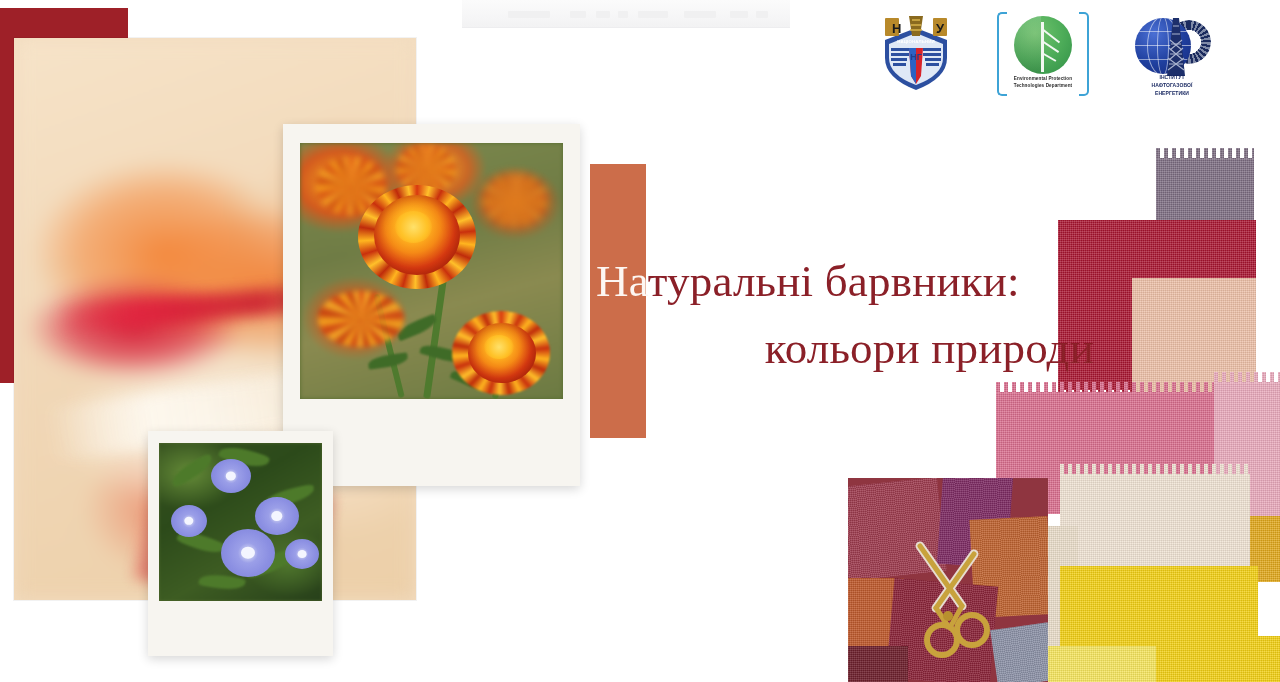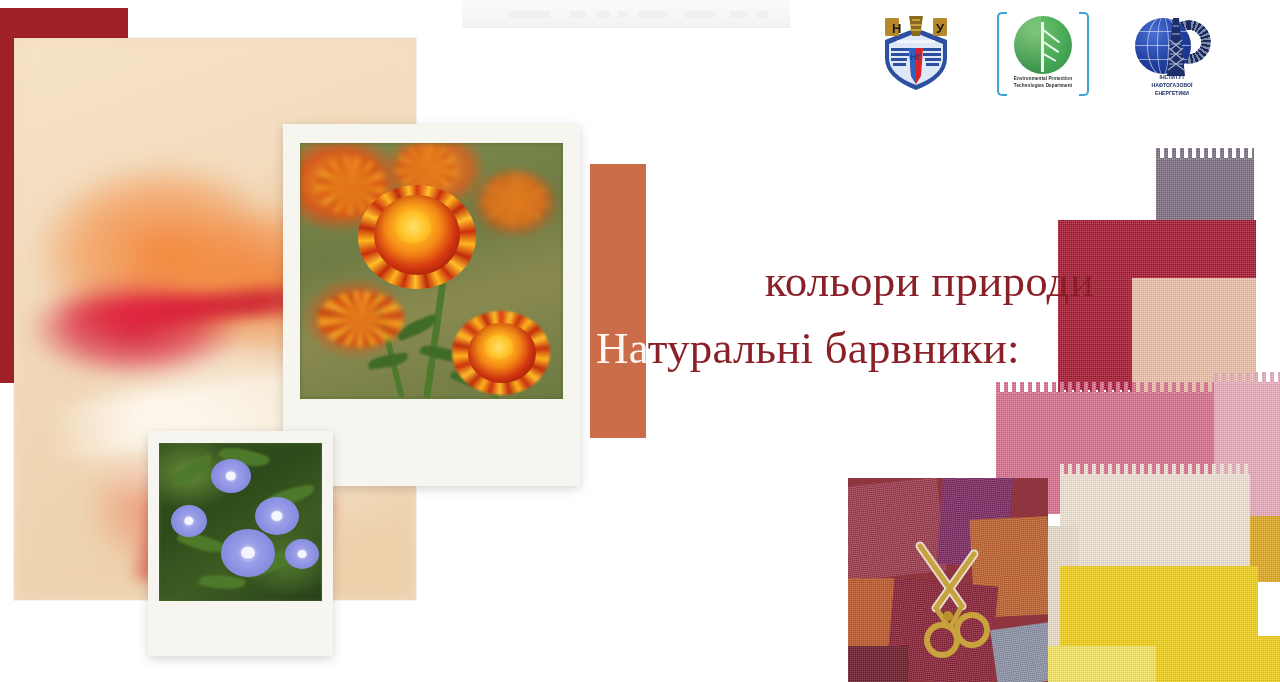--- a/index.html
+++ b/index.html
@@ -327,22 +327,22 @@
       <div class="pw-leaf" style="left:40px;top:132px;width:46px;height:14px;transform:rotate(10deg);"></div>
       <div class="pw-flower" style="left:52px;top:16px;width:40px;height:34px;"></div>
       <div class="pw-flower" style="left:12px;top:62px;width:36px;height:32px;"></div>
       <div class="pw-flower" style="left:96px;top:54px;width:44px;height:38px;"></div>
       <div class="pw-flower" style="left:62px;top:86px;width:54px;height:48px;"></div>
       <div class="pw-flower" style="left:126px;top:96px;width:34px;height:30px;"></div>
     </div>
   </div>
 
   <div class="title-wrap">
+    <span class="title-line title-line-1"><span class="clip-white">На</span><span>туральні барвники:</span></span>
     <span class="title-line title-line-2">кольори природи</span>
-    <span class="title-line title-line-1"><span class="clip-white">На</span><span>туральні барвники:</span></span>
   </div>
 
   <div class="fabric-main">
 
     <div class="sw fringe-top" style="left:186px;top:28px;width:98px;height:78px;background-color:#7b6b80;"></div>
 
     <div class="sw fringe-bot" style="left:88px;top:90px;width:198px;height:170px;background-color:#a8122e;"></div>
 
     <div class="sw" style="left:162px;top:148px;width:124px;height:132px;background-color:#edbfa6;"></div>
 

